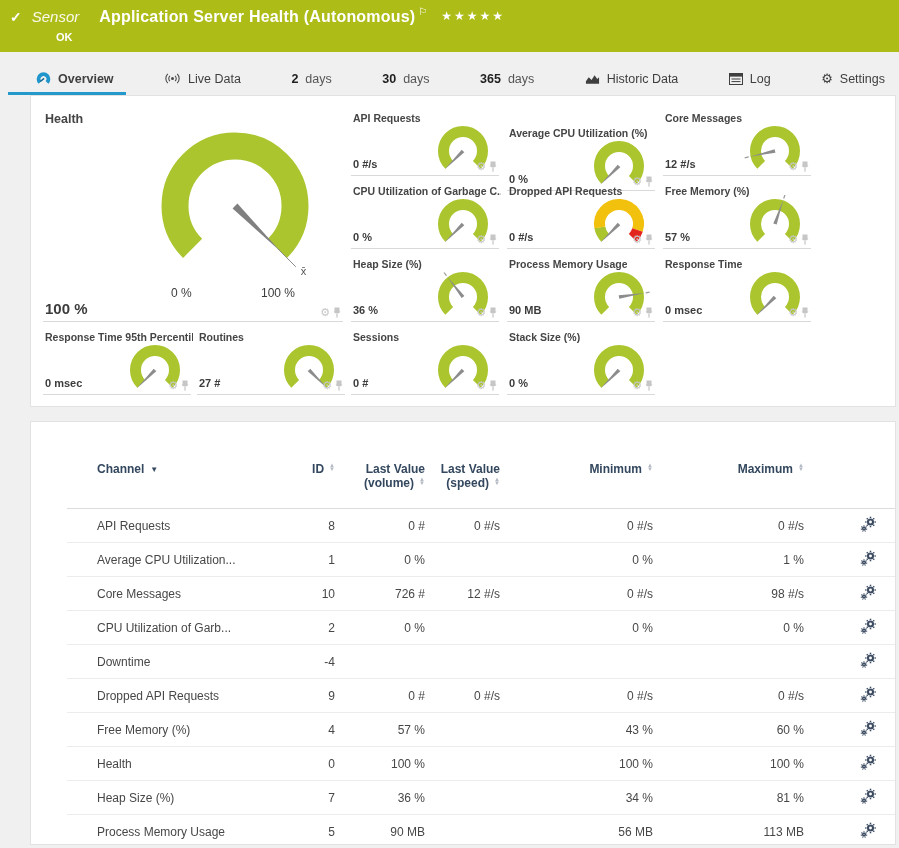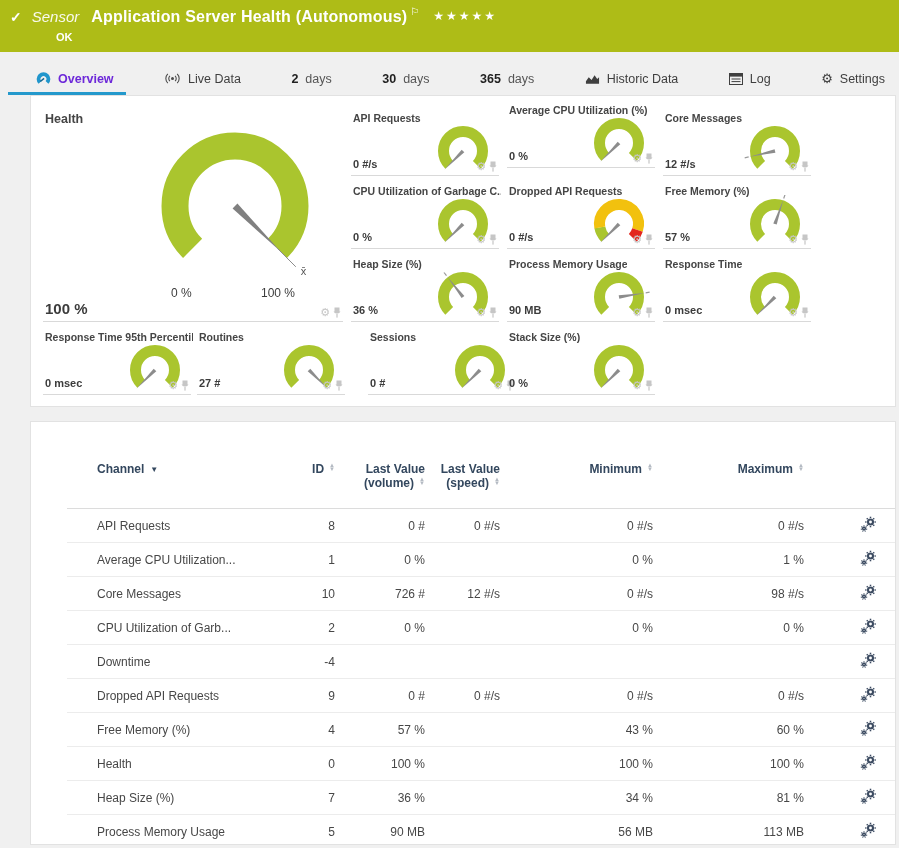--- a/index.html
+++ b/index.html
@@ -6,38 +6,38 @@
   body{
     width:899px;height:848px;overflow:hidden;
     background:#f0f0f0;
     font-family:"Liberation Sans", sans-serif;
     -webkit-font-smoothing:antialiased;
   }
   
   .banner{height:52px;position:relative;color:#fff;}
   .banner-line1{position:absolute;left:10px;top:8px;display:flex;align-items:baseline;white-space:nowrap;}
   .check{font-size:14px;font-weight:bold;margin-right:10px;}
-  .kind{font-style:italic;font-size:15px;opacity:.92;margin-right:12px;}
+  .kind{font-style:italic;font-size:15px;opacity:.92;margin-right:20px;}
   .title{font-size:16px;font-weight:bold;letter-spacing:.2px;}
   .flag{font-size:10px;position:relative;top:-7px;margin-left:3px;}
   .stars{font-size:12px;letter-spacing:2px;margin-left:14px;position:relative;top:-2px;}
   .status{position:absolute;left:56px;top:31px;font-size:11px;font-weight:bold;}
   
   .tabbar{
     height:33px;margin-top:10px;padding:0 10px 0 32px;
     display:flex;justify-content:space-between;align-items:stretch;
   }
   .tab{
     display:inline-flex;align-items:center;gap:7px;
     font-size:12.5px;color:#3e3e3e;cursor:pointer;position:relative;
     padding:0 4px;white-space:nowrap;
   }
   .tab b{color:#222;}
   .tab .days{color:#555;}
-  .tab.active{color:#6d28d9;font-weight:bold;}
+  .tab.active{color:#404040;font-weight:bold;}
   .tab.active::after{
     content:"";position:absolute;left:-24px;right:-8px;bottom:0;height:3px;background:#2499cc;
   }
   .tab .glyph{font-size:13px;color:#3f3f3f;line-height:1;}
   
   .panel{background:#fff;border:1px solid #e2e2e2;margin-left:30px;width:866px;position:relative;box-sizing:border-box;padding-left:36px;}
   #gauge-panel{height:312px;}
   #table-panel{margin-top:14px;height:424px;overflow:hidden;}
   
   .tile{position:absolute;border-bottom:1px solid #d9d9d9;box-sizing:border-box;cursor:pointer;}
@@ -176,21 +176,21 @@
       </svg>
       <div class="gvalue">0 #/s</div>
       <div class="ticons">
         <span class="tgear">⚙</span>
         <svg width="8" height="11" viewBox="0 0 8 11">
           <path d="M1.5 0.5h5v4h-5z M0.5 4.5h7L6 6.2H2z" fill="#c6c6c6"></path>
           <rect x="3.4" y="6.4" width="1.2" height="4.2" fill="#c6c6c6"></rect>
         </svg>
       </div>
     </div>
-    <div class="tile" style="left: 476px; top: 6px; width: 148px; height: 66px;">
+    <div class="tile" style="left: 476px; top: 29px; width: 148px; height: 66px;">
       <div class="glabel">Average CPU Utilization (%)</div>
       <svg class="gauge" width="64" height="56" viewBox="0 0 64 56">
         <path d="M18.2 42.8A19.5 19.5 0 1 1 45.8 42.8" stroke="#aac52e" stroke-width="11" fill="none"></path>
         <polygon points="30.7,27.7 33.3,30.3 13.6,47.4" fill="#8c8c8c"></polygon>
       </svg>
       <div class="gvalue">0 %</div>
       <div class="ticons">
         <span class="tgear">⚙</span>
         <svg width="8" height="11" viewBox="0 0 8 11">
           <path d="M1.5 0.5h5v4h-5z M0.5 4.5h7L6 6.2H2z" fill="#c6c6c6"></path>
@@ -332,21 +332,21 @@
       </svg>
       <div class="gvalue">27 #</div>
       <div class="ticons">
         <span class="tgear">⚙</span>
         <svg width="8" height="11" viewBox="0 0 8 11">
           <path d="M1.5 0.5h5v4h-5z M0.5 4.5h7L6 6.2H2z" fill="#c6c6c6"></path>
           <rect x="3.4" y="6.4" width="1.2" height="4.2" fill="#c6c6c6"></rect>
         </svg>
       </div>
     </div>
-    <div class="tile" style="left: 337px; top: 233px; width: 148px; height: 66px;">
+    <div class="tile" style="left: 320px; top: 233px; width: 148px; height: 66px;">
       <div class="glabel">Sessions</div>
       <svg class="gauge" width="64" height="56" viewBox="0 0 64 56">
         <path d="M18.2 42.8A19.5 19.5 0 1 1 45.8 42.8" stroke="#aac52e" stroke-width="11" fill="none"></path>
         <polygon points="30.7,27.7 33.3,30.3 13.6,47.4" fill="#8c8c8c"></polygon>
       </svg>
       <div class="gvalue">0 #</div>
       <div class="ticons">
         <span class="tgear">⚙</span>
         <svg width="8" height="11" viewBox="0 0 8 11">
           <path d="M1.5 0.5h5v4h-5z M0.5 4.5h7L6 6.2H2z" fill="#c6c6c6"></path>

